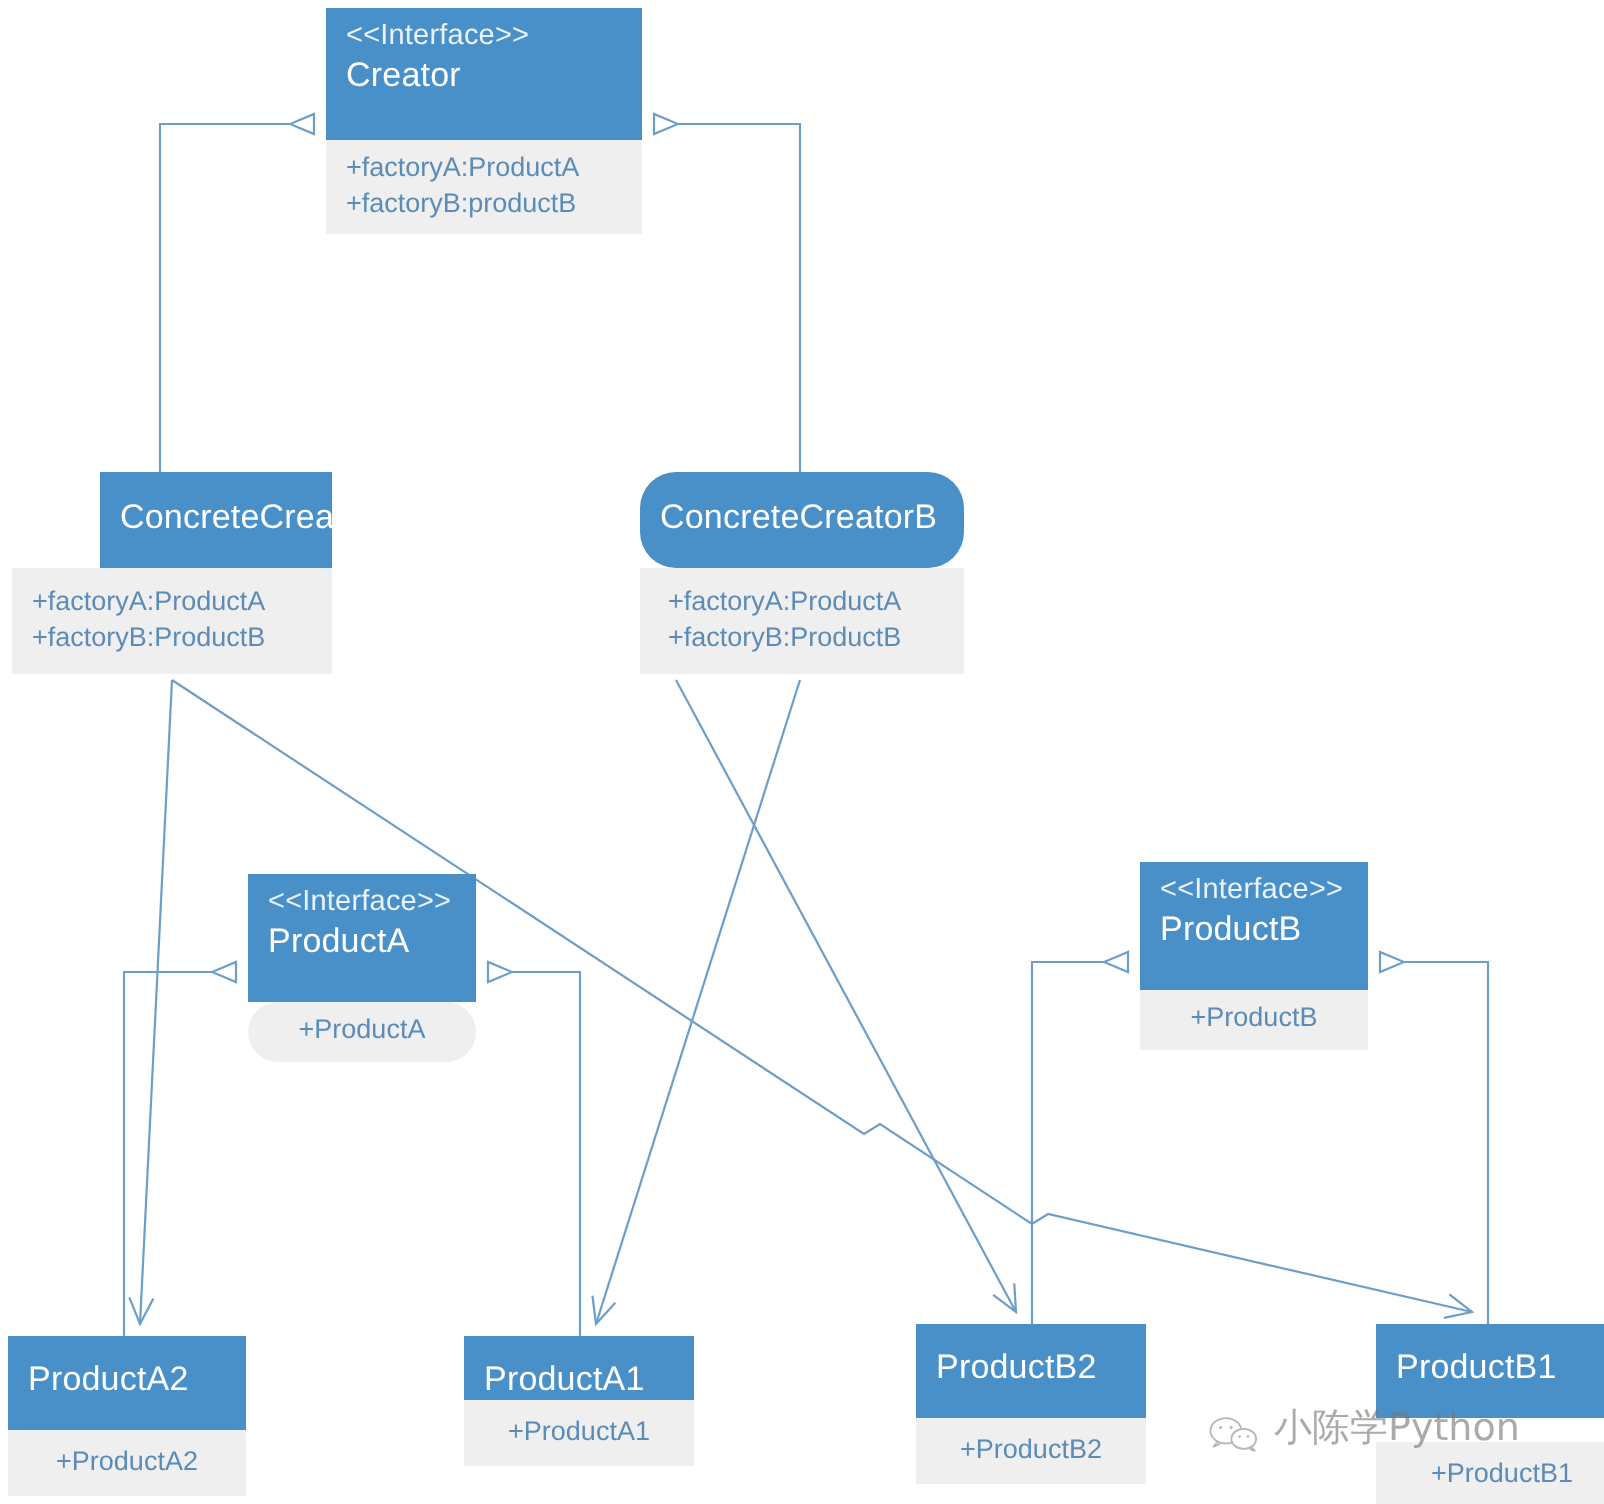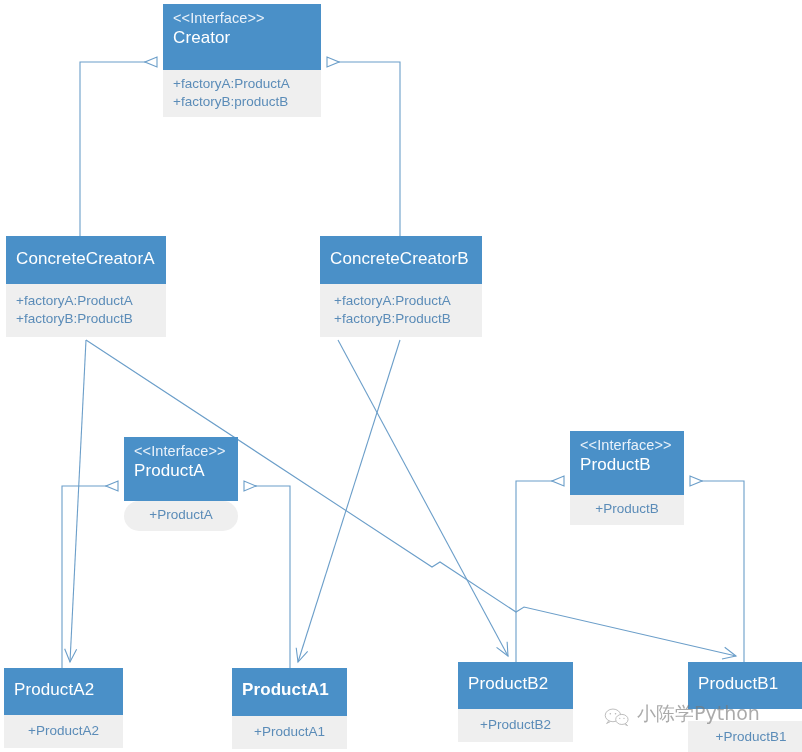--- a/index.html
+++ b/index.html
@@ -160,31 +160,31 @@
       <span class="stereotype">&lt;&lt;Interface&gt;&gt;</span>
       <span class="cls-name">Creator</span>
     </div>
     <div class="uml-attrs" style="height:47px;">
       <span class="attr">+factoryA:ProductA</span>
       <span class="attr">+factoryB:productB</span>
     </div>
   </div>
 
   <div class="uml-class" style="left:6px; top:236px; width:160px;">
-    <div class="uml-header" style="height:48px; padding-top:12px;">
+    <div class="uml-header" style="height:48px; padding-top:12px;margin-left:44px;">
       <span class="cls-name">ConcreteCreatorA</span>
     </div>
     <div class="uml-attrs" style="height:53px; padding-top:8px;">
       <span class="attr">+factoryA:ProductA</span>
       <span class="attr">+factoryB:ProductB</span>
     </div>
   </div>
 
   <div class="uml-class" style="left:320px; top:236px; width:162px;">
-    <div class="uml-header" style="height:48px; padding-top:12px;">
+    <div class="uml-header" style="height:48px; padding-top:12px;border-radius:18px;">
       <span class="cls-name">ConcreteCreatorB</span>
     </div>
     <div class="uml-attrs" style="height:53px; padding-top:8px; padding-left:14px;">
       <span class="attr">+factoryA:ProductA</span>
       <span class="attr">+factoryB:ProductB</span>
     </div>
   </div>
 
   <div class="uml-class" style="left:124px; top:437px; width:114px;">
     <div class="uml-header" style="height:64px;">
@@ -209,21 +209,21 @@
   <div class="uml-class" style="left:4px; top:668px; width:119px;">
     <div class="uml-header" style="height:47px; padding-top:11px;">
       <span class="cls-name">ProductA2</span>
     </div>
     <div class="uml-attrs" style="height:33px; padding-top:7px;">
       <span class="attr attr-center">+ProductA2</span>
     </div>
   </div>
 
   <div class="uml-class" style="left:232px; top:668px; width:115px;">
-    <div class="uml-header" style="height:48px; padding-top:11px;font-weight:bold;">
+    <div class="uml-header" style="height:32px; padding-top:11px;">
       <span class="cls-name">ProductA1</span>
     </div>
     <div class="uml-attrs" style="height:33px; padding-top:7px;">
       <span class="attr attr-center">+ProductA1</span>
     </div>
   </div>
 
   <div class="uml-class" style="left:458px; top:662px; width:115px;">
     <div class="uml-header" style="height:47px; padding-top:11px;">
       <span class="cls-name">ProductB2</span>

